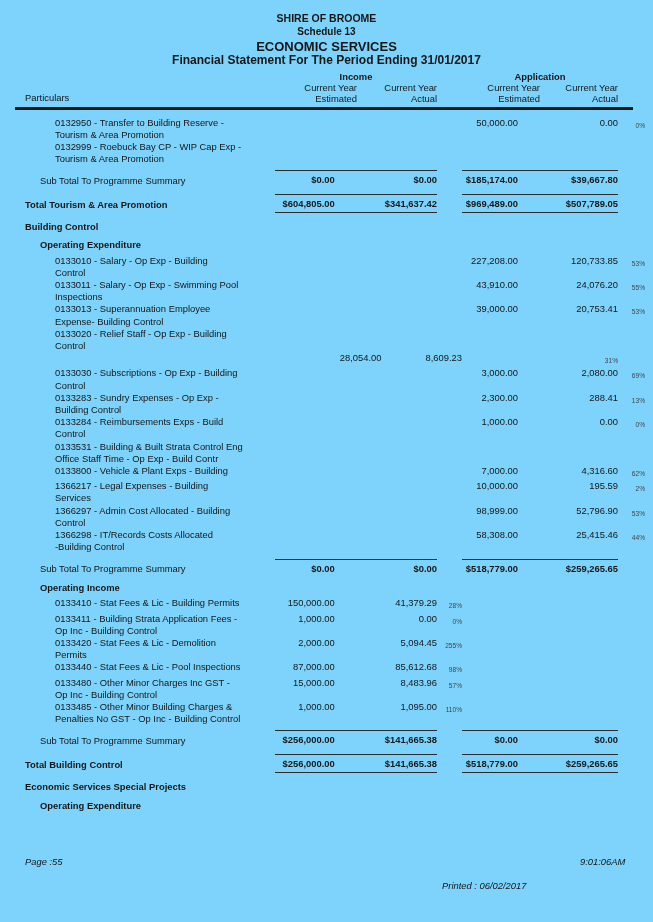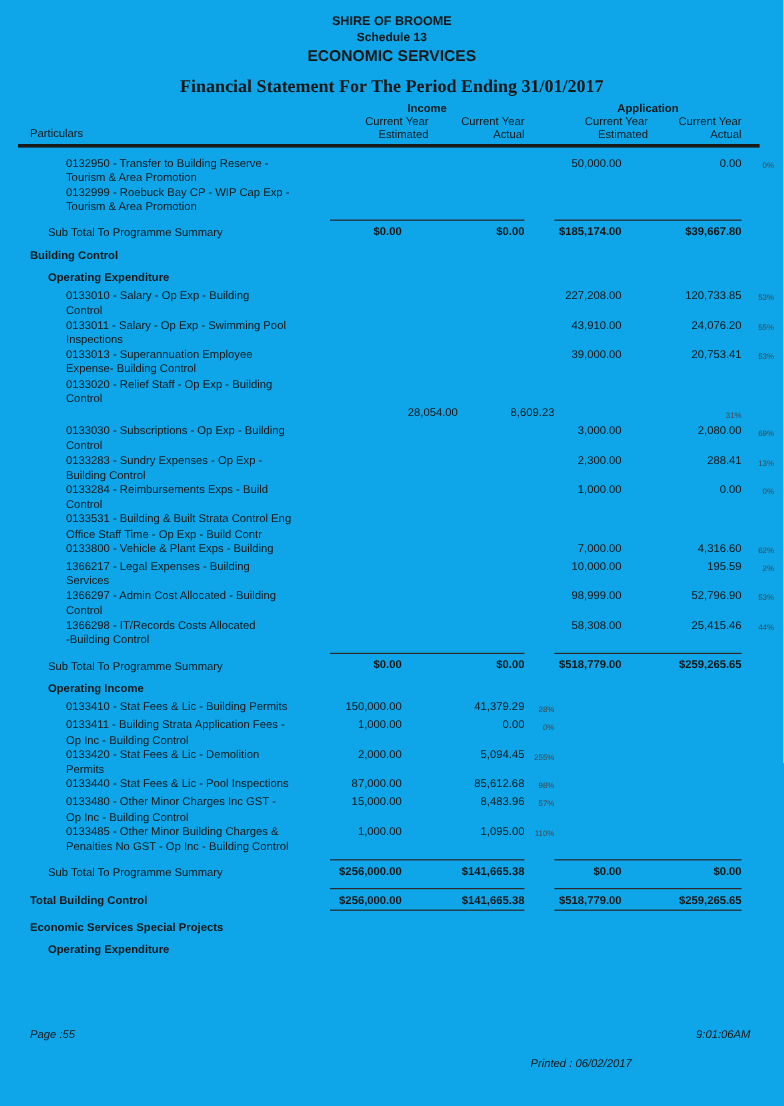--- a/index.html
+++ b/index.html
@@ -1,30 +1,30 @@
 <!DOCTYPE html>
 <html><head>
 <meta charset="utf-8">
 <style>
   html,body { margin:0; padding:0; background:#ffffff; }
   .page {
     position:relative;
     width:653px; height:922px;
-    background:#0ea5e9;
+    background:#7dd3fc;
     color:#161616;
     font-family:"Liberation Sans", sans-serif;
     font-size:9.4px;
     overflow:hidden;
   }
   
   .doc-header { padding-top:12px; text-align:center; }
   .t-org   { font-size:10.5px; font-weight:bold; line-height:13px; }
   .t-sched { font-size:10px;   font-weight:bold; line-height:12px; margin-top:1px; }
   .t-title { font-size:13px;   font-weight:bold; line-height:15px; margin-top:1px; }
-  .t-sub   { font-size:15px;   font-weight:bold; line-height:12px; margin-top:13px;font-family:Liberation Serif, serif; }
+  .t-sub   { font-size:12px;   font-weight:bold; line-height:12px; margin-top:0; }
 
   
   .grid {
     display:grid;
     grid-template-columns:240px 20px 162px 25px 156px 27px;
     padding-left:15px;
     align-items:start;
   }
   .blk { display:flex; justify-content:flex-end;gap:44px; }
   .blk .a, .blk .b { display:inline-block; text-align:right; white-space:nowrap; }
@@ -149,20 +149,34 @@
           <span class="a">$0.00</span>
           <span class="b">$0.00</span>
         </div>
         <div class="pct"></div>
         <div class="blk exp">
           <span class="a">$185,174.00</span>
           <span class="b">$39,667.80</span>
         </div>
         <div class="pct"></div>
       </div>
+      <div class="grid r total">
+        <div class="part">Total Tourism &amp; Area Promotion</div>
+        <div></div>
+        <div class="blk inc">
+          <span class="a">$604,805.00</span>
+          <span class="b">$341,637.42</span>
+        </div>
+        <div class="pct"></div>
+        <div class="blk exp">
+          <span class="a">$969,489.00</span>
+          <span class="b">$507,789.05</span>
+        </div>
+        <div class="pct"></div>
+      </div>
       <div class="section">Building Control</div>
       <div class="subsection">Operating Expenditure</div>
       <div class="grid r detail">
         <div class="part">0133010 - Salary  - Op Exp - Building
 Control</div>
         <div></div>
         <div class="blk inc">
           <span class="a"></span>
           <span class="b"></span>
         </div>

